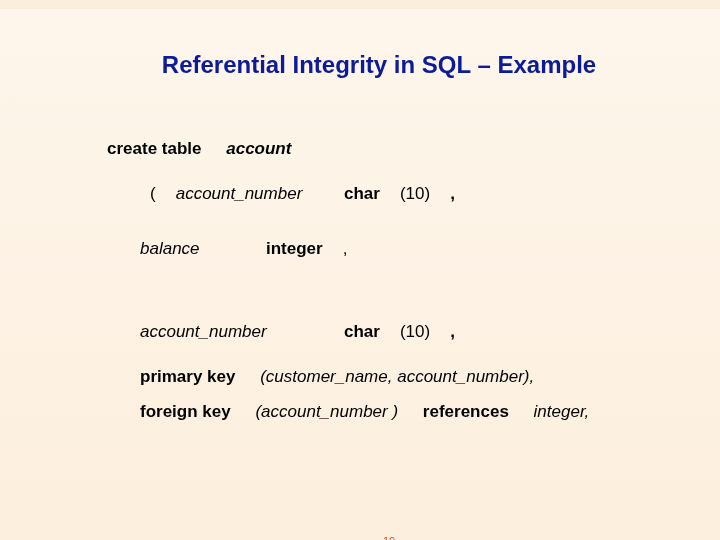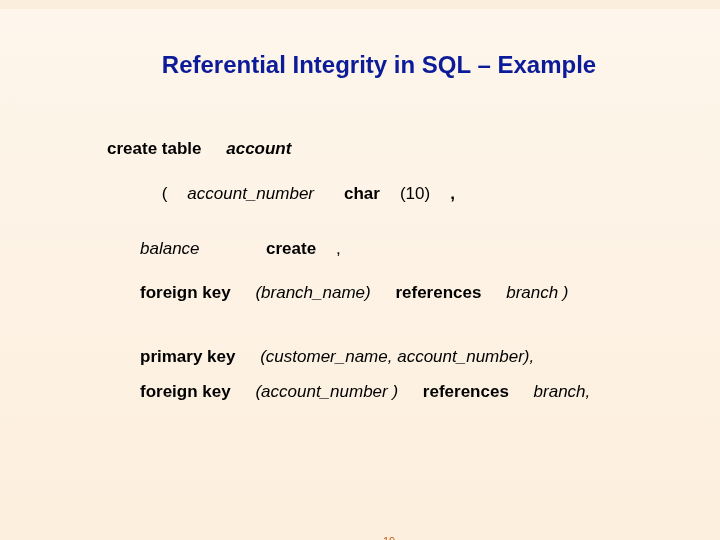--- a/index.html
+++ b/index.html
@@ -36,49 +36,49 @@
   .i { font-style: italic; }
   .page-num {
     position: absolute;
     bottom: 2px;
     width: 100%;
     text-align: center;
     color: #c85a1a;
     font-size: 11px;
     font-weight: normal;
   }
-  .colw1 { display: inline-block; width: 186px; text-align: right; }
+  .colw1 { display: inline-block; width: 186px; }
   .colw2 { display: inline-block; width: 108px; }
 </style>
 </head>
 <body>
 
 <div class="title">Referential Integrity in SQL – Example</div>
 
 <div class="content">
 
   <div class="block">
     <div>
       <span class="b">create table </span><span class="b i">account</span>
     </div>
     <div class="indent">
       <span class="colw1"><span>(</span><span class="i">account_number</span></span><span class="b">char</span><span>(10)</span><span class="b">,</span>
     </div>
     <div class="indent">
-      <span class="colw2 i">balance</span><span class="b">create</span><span>,</span>
-    </div>
-    <div class="indent">
-      <span class="b">foreign key </span><span class="i">(branch_name) </span><span class="b">references </span><span class="i">branch )</span>
+      <span class="colw2 i">balance</span><span class="b">integer</span><span>,</span>
     </div>
   </div>
 
   <div class="block">
     <div class="indent">
+      <span class="colw1 i">account_number</span><span class="b">char</span><span>(10)</span><span class="b">,</span>
+    </div>
+    <div class="indent">
       <span class="b">primary key </span><span class="i">(customer_name, account_number),</span>
     </div>
     <div class="indent">
-      <span class="b">foreign key </span><span class="i">(account_number ) </span><span class="b">references </span><span class="i">branch,</span>
+      <span class="b">foreign key </span><span class="i">(account_number ) </span><span class="b">references </span><span class="i">integer,</span>
     </div>
   </div>
 
 </div>
 
 <div class="page-num">19</div>
 
 </body></html>

